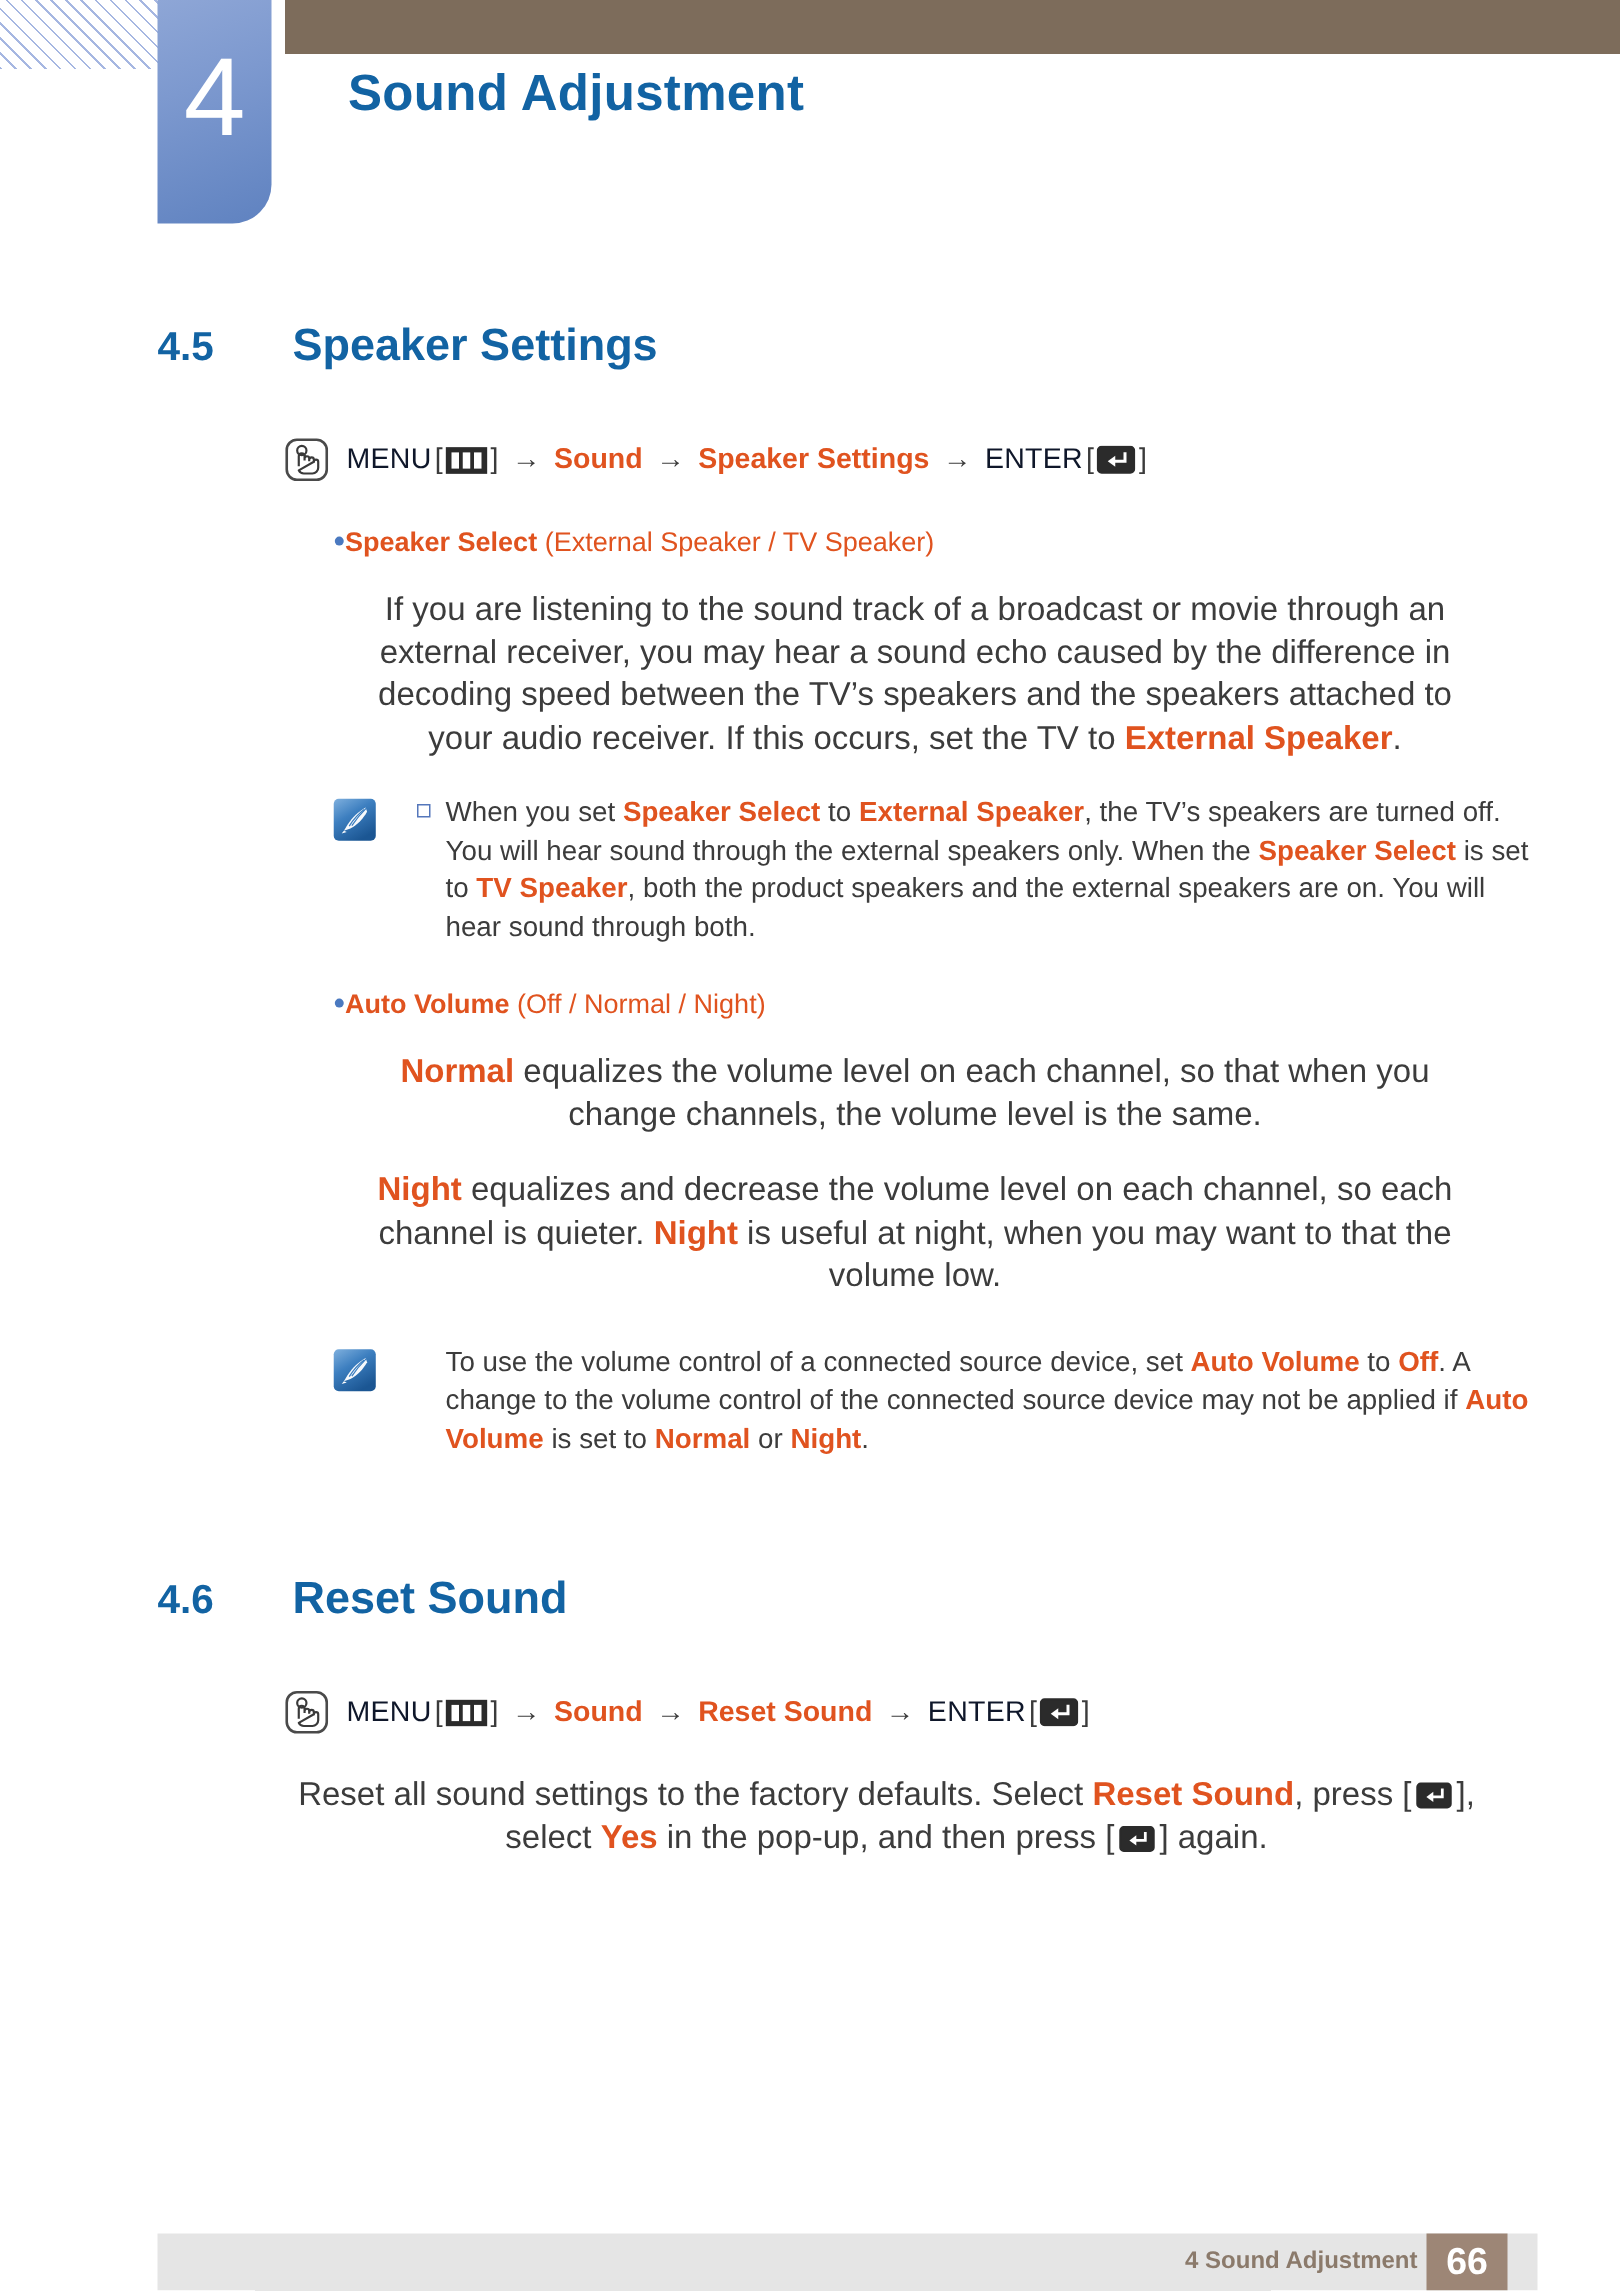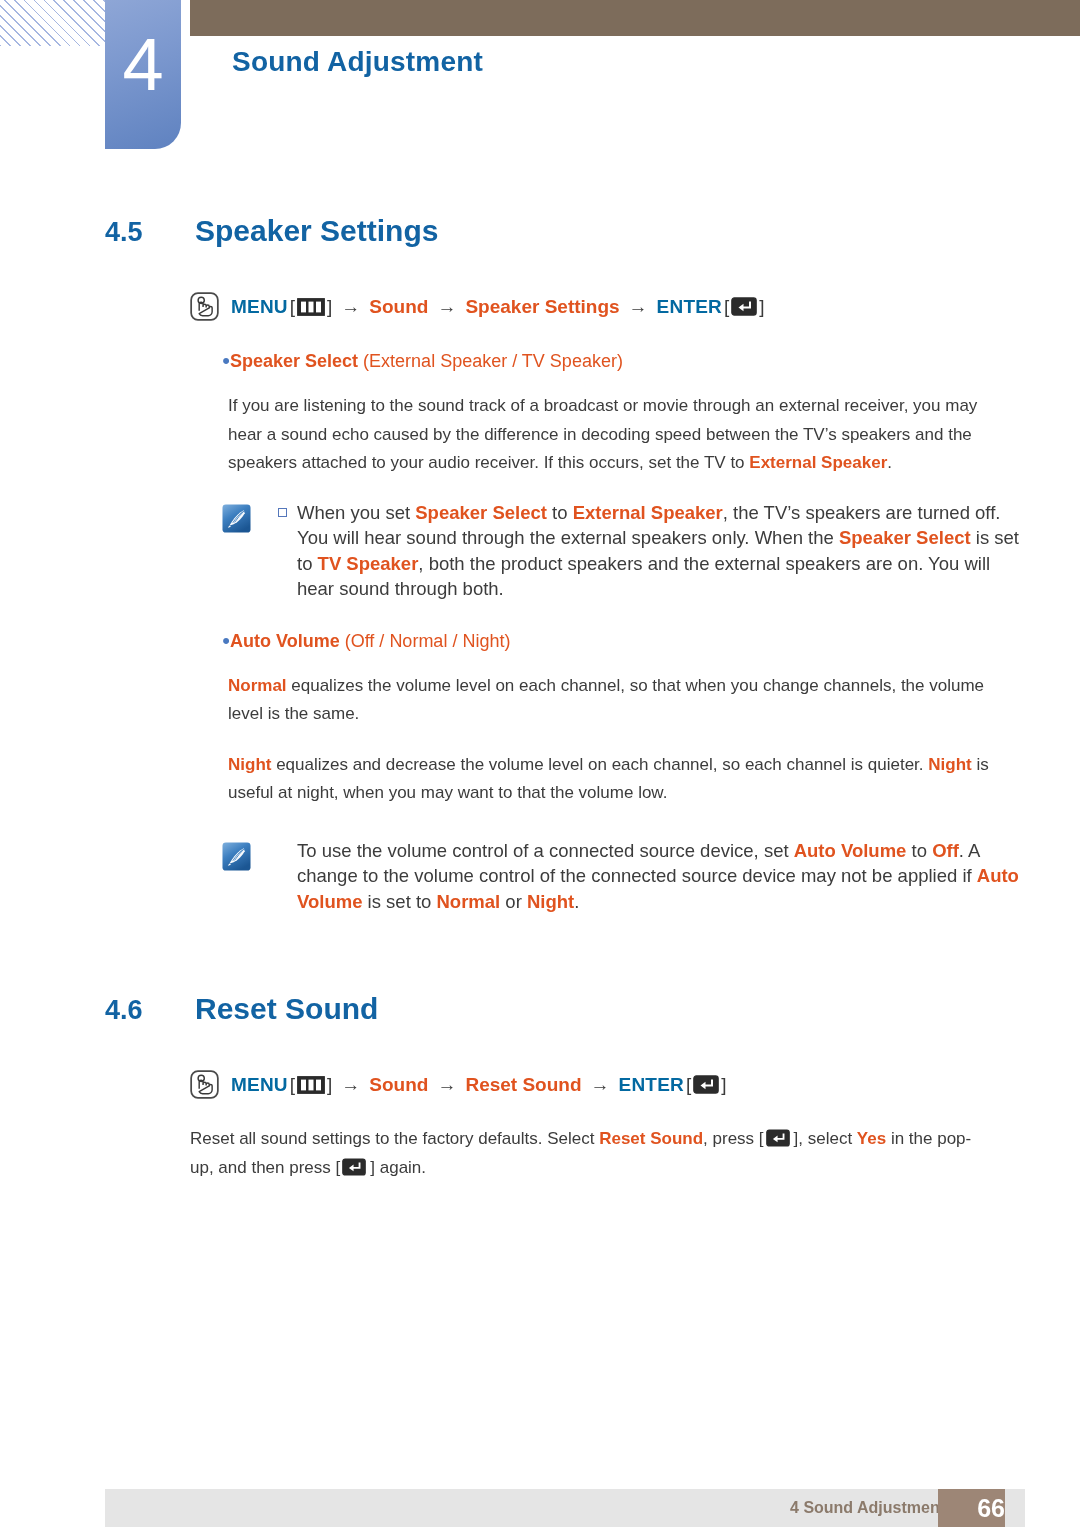--- a/index.html
+++ b/index.html
@@ -47,21 +47,21 @@
     top: 28px;
     text-align: center;
     font-size: 74px;
     line-height: 74px;
     color: #ffffff;
     font-weight: 400;
   }
   .chapter-title {
     position: absolute;
     left: 232px; top: 36px;
-    font-size: 28px;
+    font-size: 34px;
     line-height: 52px;
     color: #1263a3;
     font-weight: bold;
     letter-spacing: 0.2px;
   }
 
   
   .page {
     position: absolute;
     left: 0; top: 180px;
@@ -92,21 +92,21 @@
   .menu-path {
     display: flex;
     align-items: center;
     margin-left: 190px;
     margin-top: 44px;
     font-size: 19px;
     line-height: 22px;
     white-space: nowrap;
   }
   .menu-path .seg { margin-right: 2px; }
-  .kw-brown { color: #0369a1; font-weight: bold; letter-spacing: .2px;}
+  .kw-brown { color: #0f172a; font-weight: normal; letter-spacing: .2px;}
   .kw-orange { color: #e0531f; font-weight: bold; }
   .arrow { color: #3b3b3b; margin: 0 9px; font-size: 19px; }
   .brk { color: #3b3b3b; font-size: 19px; }
 
   
   .icon-hand {
     width: 29px; height: 29px;
     flex: 0 0 29px;
     margin-right: 12px;
     position: relative;
@@ -145,24 +145,24 @@
     box-sizing: border-box;
   }
   .bullet-dot::before { content: "\2022"; }
   .bullet-text { color: #e0531f; }
 
   
   .para {
     margin-left: 228px;
     margin-right: 88px;
     margin-top: 18px;
-    font-size: 17px;
+    font-size: 22px;
     line-height: 28.5px;
     color: #3c3c3c;
-    text-align: left;
+    text-align: center;
   }
 
   
   .note {
     display: flex;
     margin-left: 222px;
     margin-right: 58px;
     margin-top: 22px;
     justify-content: flex-end;
   }
@@ -217,26 +217,26 @@
     line-height: 38px;
     font-size: 16px;
     color: #8b7a6b;
     font-weight: bold;
     white-space: nowrap;
   }
   .footer-page {
     position: absolute;
     right: 20px;
     top: 0;
-    width: 67px; height: 38px;
+    width: 54px; height: 38px;
     background: #9d8676;
     color: #ffffff;
     font-size: 25px;
     line-height: 38px;
-    text-align: right;
+    text-align: center;
     font-weight: bold;
   }
 </style>
 </head>
 <body>
 
 <div class="hatch"></div>
 <div class="brown-bar"></div>
 <div class="chapter-badge">
   <div class="num">4</div>

